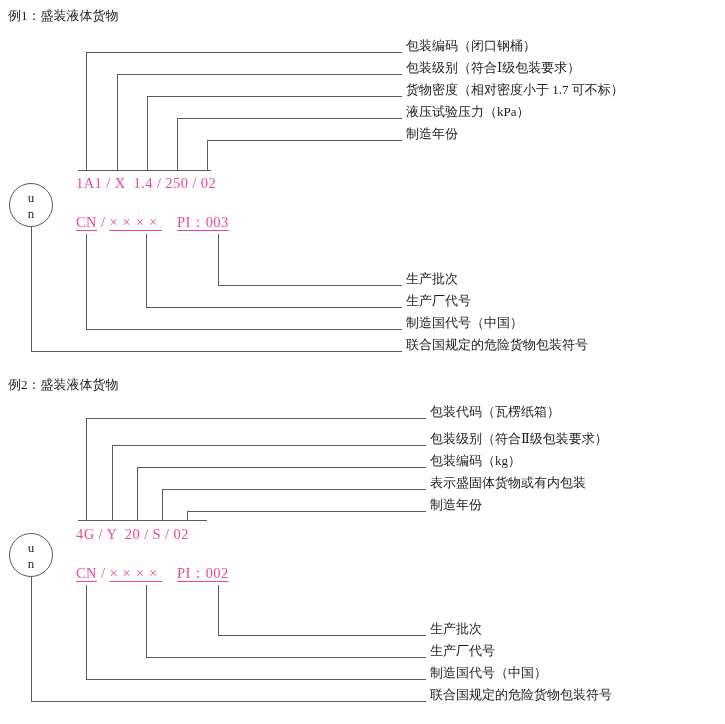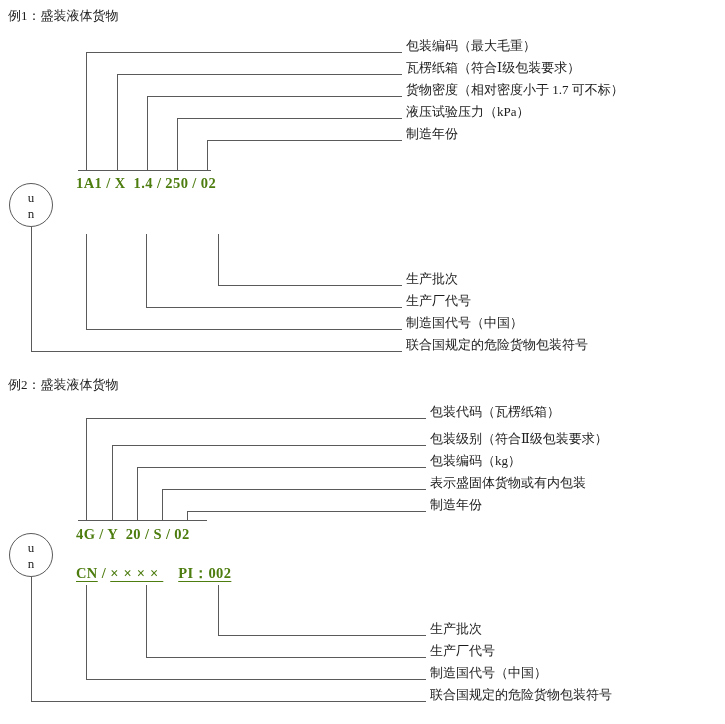--- a/index.html
+++ b/index.html
@@ -8,42 +8,42 @@
   .canvas {
     position:relative; width:725px; height:724px;
     background:#ffffff; color:#1c1c1c; overflow:hidden;
   }
   .txt {
     position:absolute; font-size:13px; line-height:15px;
     white-space:pre; color:#1c1c1c;
   }
   .code {
     position:absolute; font-size:14.5px; line-height:17px;
-    white-space:pre; letter-spacing:0.4px; color:#4d7c0f;font-weight:bold;
+    white-space:pre; letter-spacing:0.4px; color:#ec4899;
   }
   .hline { position:absolute; height:1px; background:#5a5a5a; }
   .vline { position:absolute; width:1px; background:#5a5a5a; }
   .un-circle {
     position:absolute; width:44px; height:44px;
     border:1px solid #5a5a5a; border-radius:50%;
     display:flex; flex-direction:column; align-items:center; justify-content:center;
     font-size:13px; line-height:15px; gap:1px;
   }
   .u { text-decoration:underline; text-underline-offset:3px; }
   .xwide { letter-spacing:5px; }
 </style>
 </head>
 <body>
 
 <div class="canvas">
 
   <div class="txt" style="left:8px;top:8px">例1：盛装液体货物</div>
 
-  <div class="txt" style="left:406px;top:38px">包装编码（最大毛重）</div>
-  <div class="txt" style="left:406px;top:60px">瓦楞纸箱（符合Ⅰ级包装要求）</div>
+  <div class="txt" style="left:406px;top:38px">包装编码（闭口钢桶）</div>
+  <div class="txt" style="left:406px;top:60px">包装级别（符合Ⅰ级包装要求）</div>
   <div class="txt" style="left:406px;top:82px">货物密度（相对密度小于 1.7 可不标）</div>
   <div class="txt" style="left:406px;top:104px">液压试验压力（kPa）</div>
   <div class="txt" style="left:406px;top:126px">制造年份</div>
 
   <div class="hline" style="left:86px;top:52px;width:316px"></div>
   <div class="hline" style="left:117px;top:74px;width:285px"></div>
   <div class="hline" style="left:147px;top:96px;width:255px"></div>
   <div class="hline" style="left:177px;top:118px;width:225px"></div>
   <div class="hline" style="left:207px;top:140px;width:195px"></div>
 
@@ -55,20 +55,21 @@
 
   <div class="hline" style="left:78px;top:170px;width:133px"></div>
 
   <div class="code" style="left:76px;top:175px">1A1 / X  1.4 / 250 / 02</div>
 
   <div class="un-circle" style="left:9px;top:183px">
     <span>u</span>
     <span>n</span>
   </div>
 
+  <div class="code" style="left:76px;top:214px"><span class="u">CN</span><span> / </span><span class="u xwide">××××</span><span>　</span><span class="u">PI：003</span></div>
 
   <div class="vline" style="left:218px;top:234px;height:51px"></div>
   <div class="vline" style="left:146px;top:234px;height:73px"></div>
   <div class="vline" style="left:86px;top:234px;height:95px"></div>
   <div class="vline" style="left:31px;top:227px;height:124px"></div>
 
   <div class="hline" style="left:218px;top:285px;width:184px"></div>
   <div class="hline" style="left:146px;top:307px;width:256px"></div>
   <div class="hline" style="left:86px;top:329px;width:316px"></div>
   <div class="hline" style="left:31px;top:351px;width:371px"></div>

